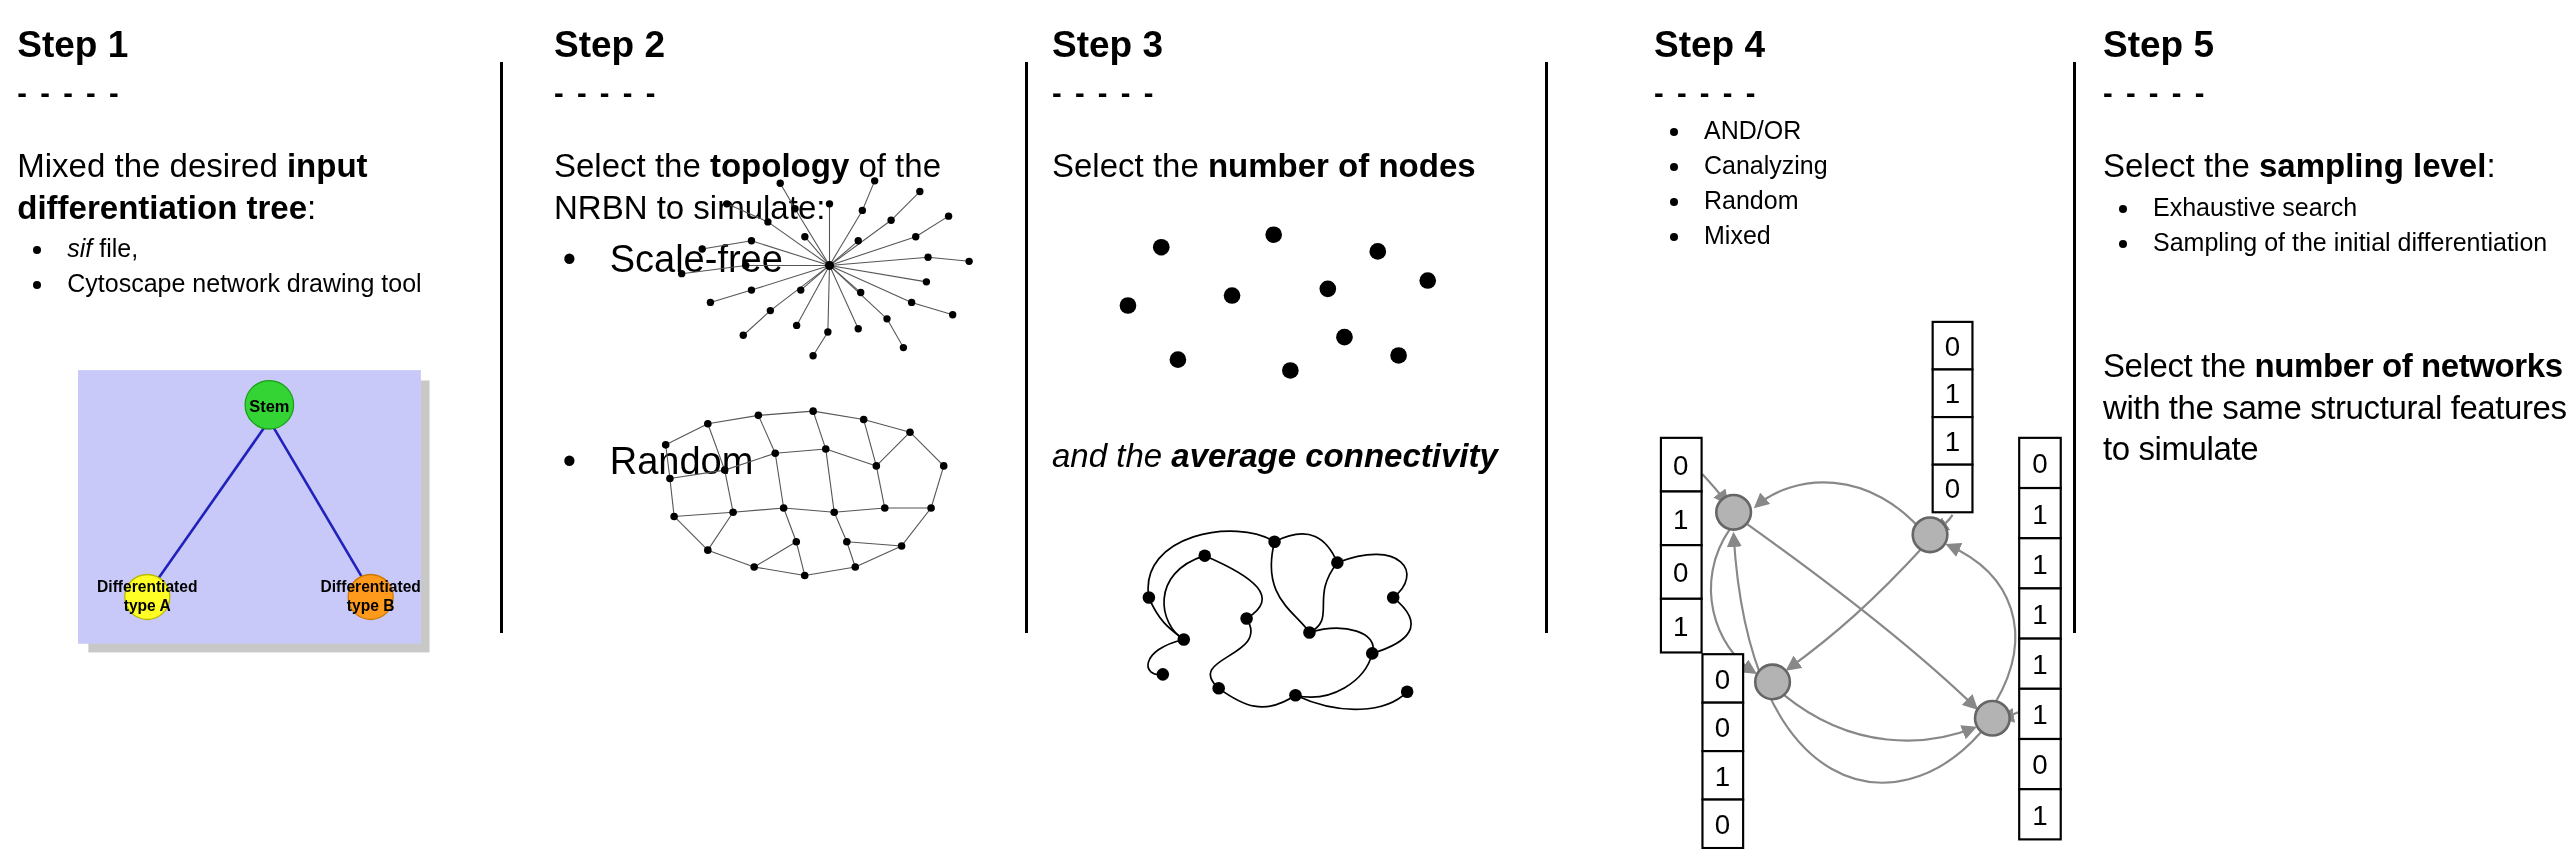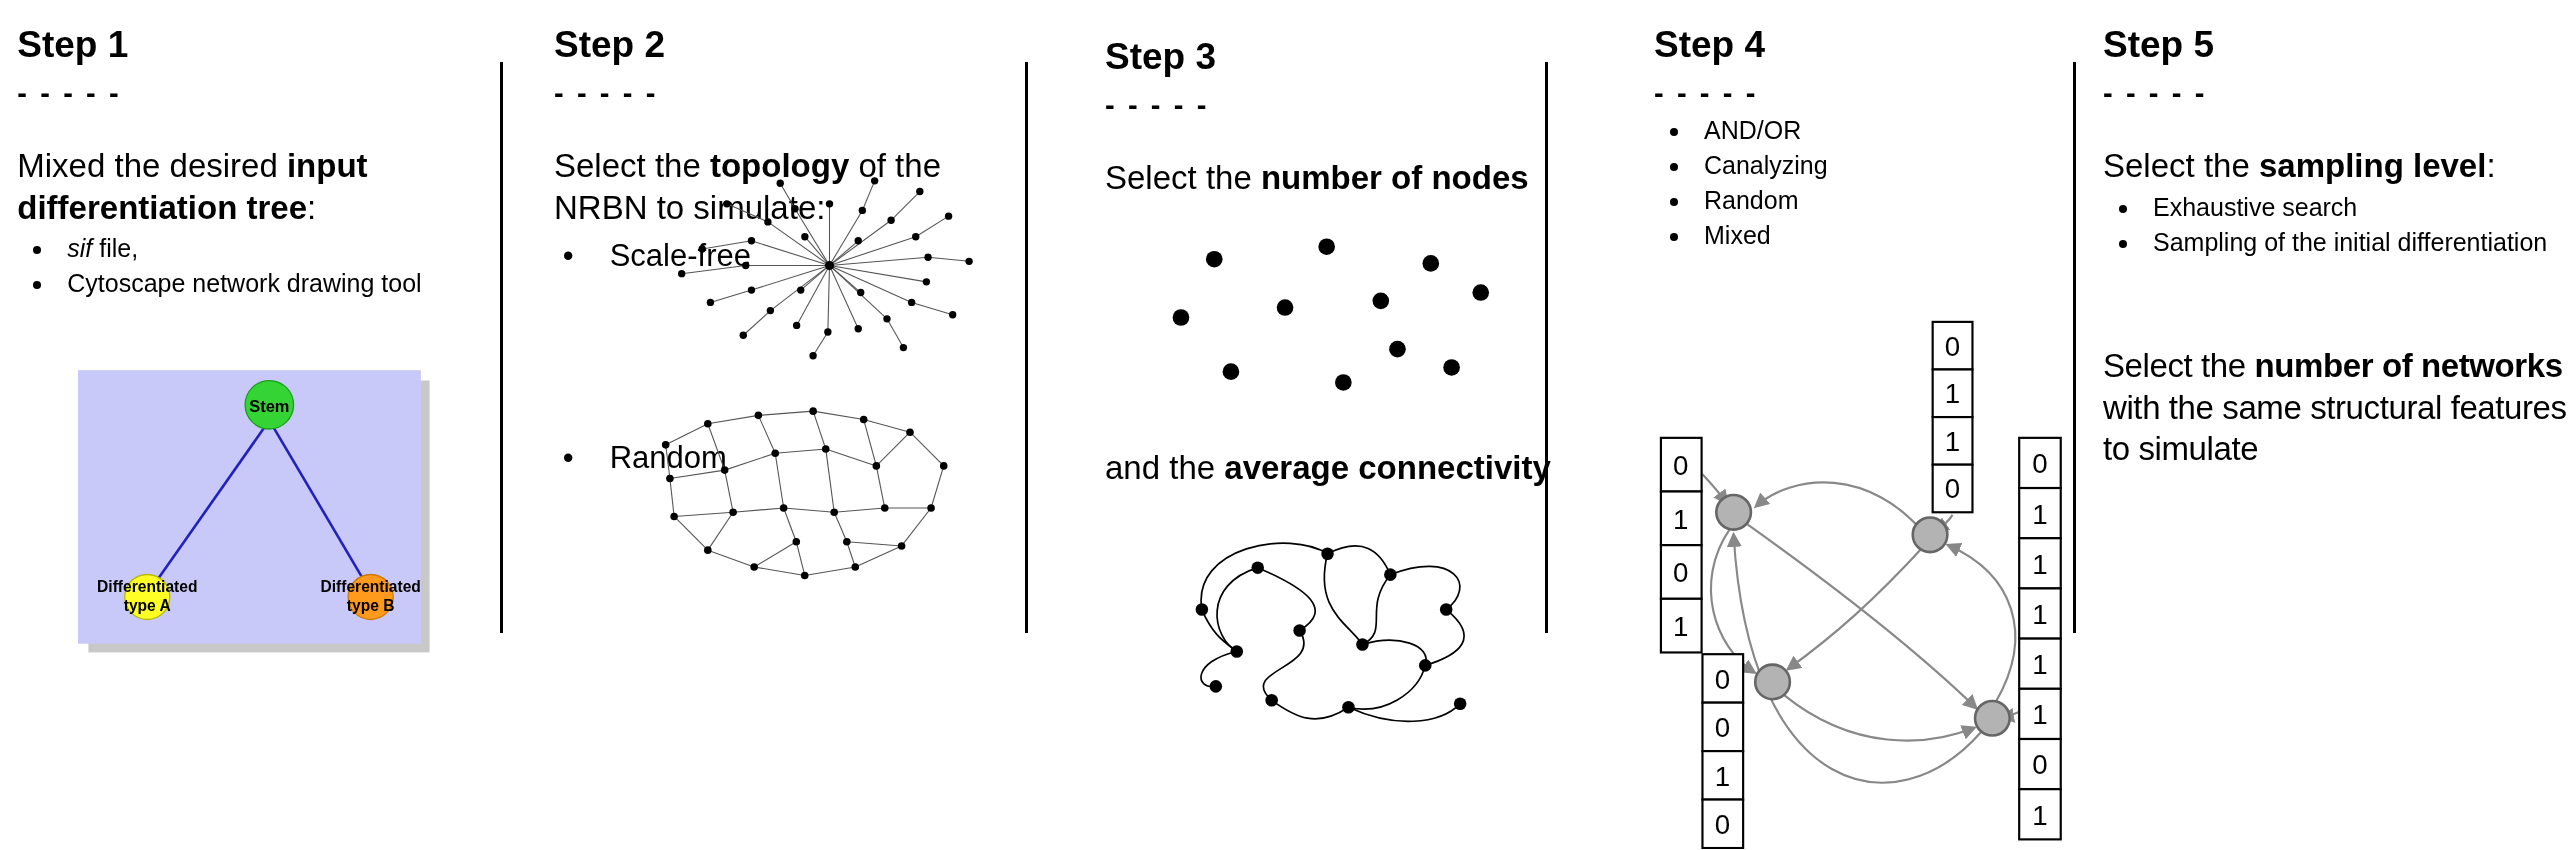--- a/index.html
+++ b/index.html
@@ -8,21 +8,21 @@
   .page { position:relative; width:2576px; height:809px; }
   .col { position:absolute; top:24px; }
   .step-title { font-size:37px; font-weight:bold; line-height:1.15; }
   .dashes { font-size:29px; font-weight:bold; margin-top:10.4px; letter-spacing:2.6px; }
   .para { font-size:33px; line-height:1.26; margin-top:35px; }
   .para b { font-weight:bold; }
   ul.bullets { margin-top:5.2px; padding-left:38px; font-size:25px; line-height:1.26;
                list-style:disc outside; }
   ul.bullets li { padding-left:12px; margin-top:3.5px; }
   .divider { position:absolute; top:62px; width:2.6px; height:571px; background:#000; }
-  .abullet { position:absolute; font-size:31px; line-height:1.26; white-space:nowrap; }
+  .abullet { position:absolute; font-size:38px; line-height:1.26; white-space:nowrap; }
   .abullet::before { content:"•"; display:inline-block; width:47px; }
   .abs-svg { position:absolute; }
   svg text { font-family:"Liberation Sans", sans-serif; }
 </style>
 </head>
 <body>
 
 <div class="page">
 
   <div class="col" style="left:17.3px; width:450px;">
@@ -205,42 +205,42 @@
           <circle cx="180" cy="135" r="4.5"></circle>
           <circle cx="120" cy="140" r="4.5"></circle>
           <circle cx="195" cy="175" r="4.5"></circle>
         <circle cx="255" cy="175" r="4.5"></circle>
       </g>
     </svg>
   </div>
 
   <div class="divider" style="left:1025px;"></div>
 
-  <div class="col" style="left:1105px; width:485px;margin-top:12px;">
+  <div class="col" style="left:1052px; width:485px;">
     <div class="step-title">Step 3</div>
     <div class="dashes">- - - - -</div>
     <div class="para"><span>Select the </span><b>number of nodes</b></div>
 
     <svg style="display:block; margin:35px 0 0 26px;" width="433" height="192" viewBox="0 0 520 230">
       <g fill="#000">
         <circle cx="100" cy="30" r="10"></circle>
           <circle cx="235" cy="15" r="10"></circle>
           <circle cx="360" cy="35" r="10"></circle>
         <circle cx="60" cy="100" r="10"></circle>
           <circle cx="185" cy="88" r="10"></circle>
           <circle cx="300" cy="80" r="10"></circle>
         <circle cx="420" cy="70" r="10"></circle>
           <circle cx="120" cy="165" r="10"></circle>
           <circle cx="255" cy="178" r="10"></circle>
         <circle cx="385" cy="160" r="10"></circle>
           <circle cx="320" cy="138" r="10"></circle>
       </g>
     </svg>
 
-    <div class="para" style="margin-top:21px;"><span>and the </span><b>average connectivity</b></div>
+    <div class="para" style="margin-top:21px;font-style:italic;"><span>and the </span><b>average connectivity</b></div>
 
     <svg style="display:block; margin:17.3px 0 0 48px;" width="363" height="251" viewBox="0 0 520 300">
       <g stroke="#000" stroke-width="2.4" fill="none">
         <path d="M70 120 C 55 30, 195 5, 250 40"></path>
         <path d="M250 40 C 300 15, 325 35, 340 70"></path>
         <path d="M340 70 C 430 35, 465 85, 420 120"></path>
         <path d="M150 60 C 220 90, 260 120, 210 150"></path>
         <path d="M150 60 C 70 85, 85 160, 120 180"></path>
         <path d="M250 40 C 230 120, 280 140, 300 170"></path>
         <path d="M340 70 C 300 120, 340 150, 300 170"></path>

